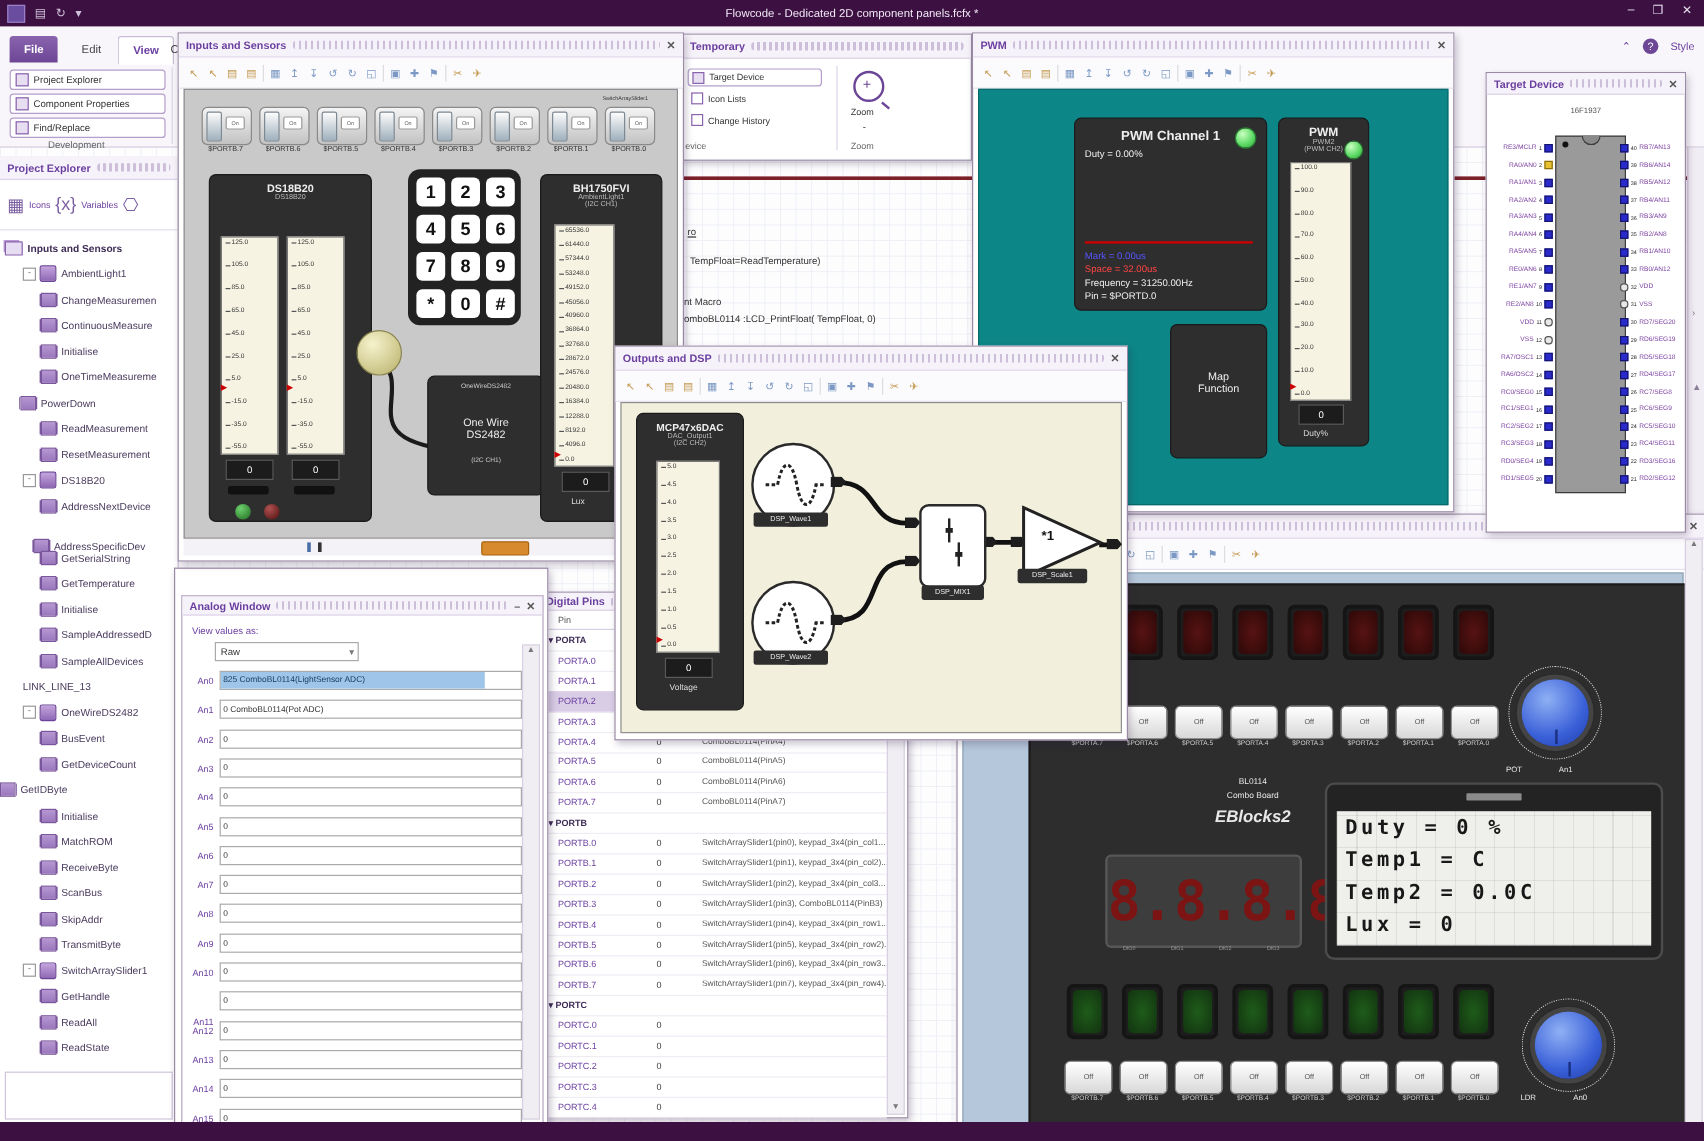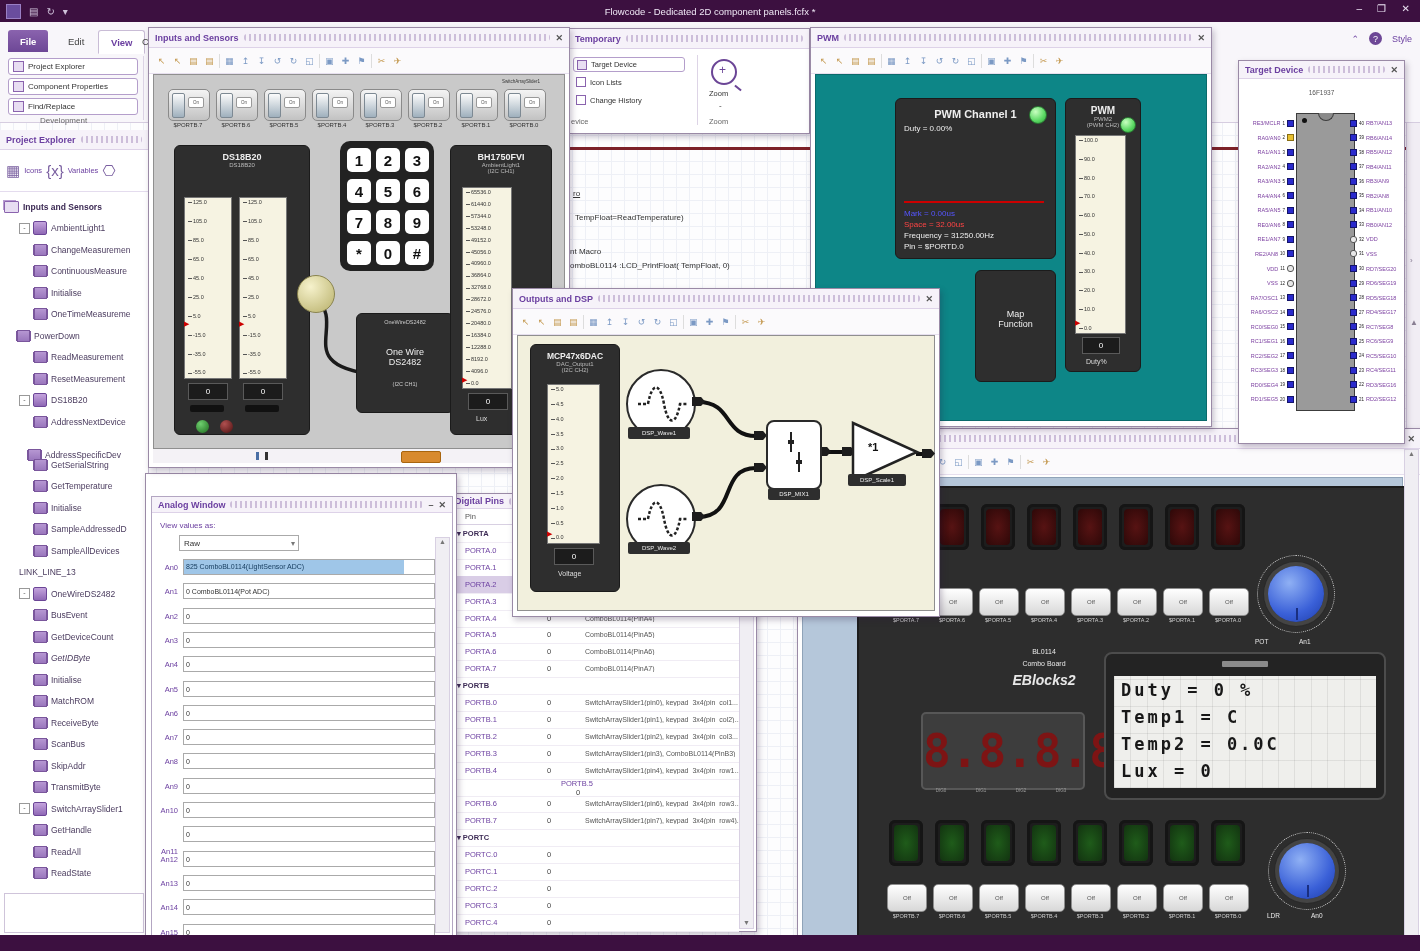--- a/index.html
+++ b/index.html
@@ -366,21 +366,21 @@
           <span>OneWireDS2482</span>
         </div>
         <div class="trow" style="top: 408.5px; padding-left: 34px;">
           <span class="mico"></span>
           <span>BusEvent</span>
         </div>
         <div class="trow" style="top: 430px; padding-left: 34px;">
           <span class="mico"></span>
           <span>GetDeviceCount</span>
         </div>
-        <div class="trow" style="top: 451.5px; padding-left: 34px; font-style: italic;">
+        <div class="trow" style="top: 451.5px; ">
           <span class="mico"></span>
           <span>GetIDByte</span>
         </div>
         <div class="trow" style="top: 473px; padding-left: 34px;">
           <span class="mico"></span>
           <span>Initialise</span>
         </div>
         <div class="trow" style="top: 494.5px; padding-left: 34px;">
           <span class="mico"></span>
           <span>MatchROM</span>
@@ -495,21 +495,21 @@
         <div class="drow" style="top: 250.7px;">
           <span class="dn">PORTB.3</span>
           <span class="dv">0</span>
           <span class="dm">SwitchArraySlider1(pin3), ComboBL0114(PinB3)</span>
         </div>
         <div class="drow" style="top: 267.6px;">
           <span class="dn">PORTB.4</span>
           <span class="dv">0</span>
           <span class="dm">SwitchArraySlider1(pin4), keypad_3x4(pin_row1...</span>
         </div>
-        <div class="drow" style="top: 284.5px; flex-direction: column;">
+        <div class="drow" style="top: 284.5px;">
           <span class="dn">PORTB.5</span>
           <span class="dv">0</span>
           <span class="dm">SwitchArraySlider1(pin5), keypad_3x4(pin_row2)...</span>
         </div>
         <div class="drow" style="top: 301.4px;">
           <span class="dn">PORTB.6</span>
           <span class="dv">0</span>
           <span class="dm">SwitchArraySlider1(pin6), keypad_3x4(pin_row3...</span>
         </div>
         <div class="drow" style="top: 318.3px;">

